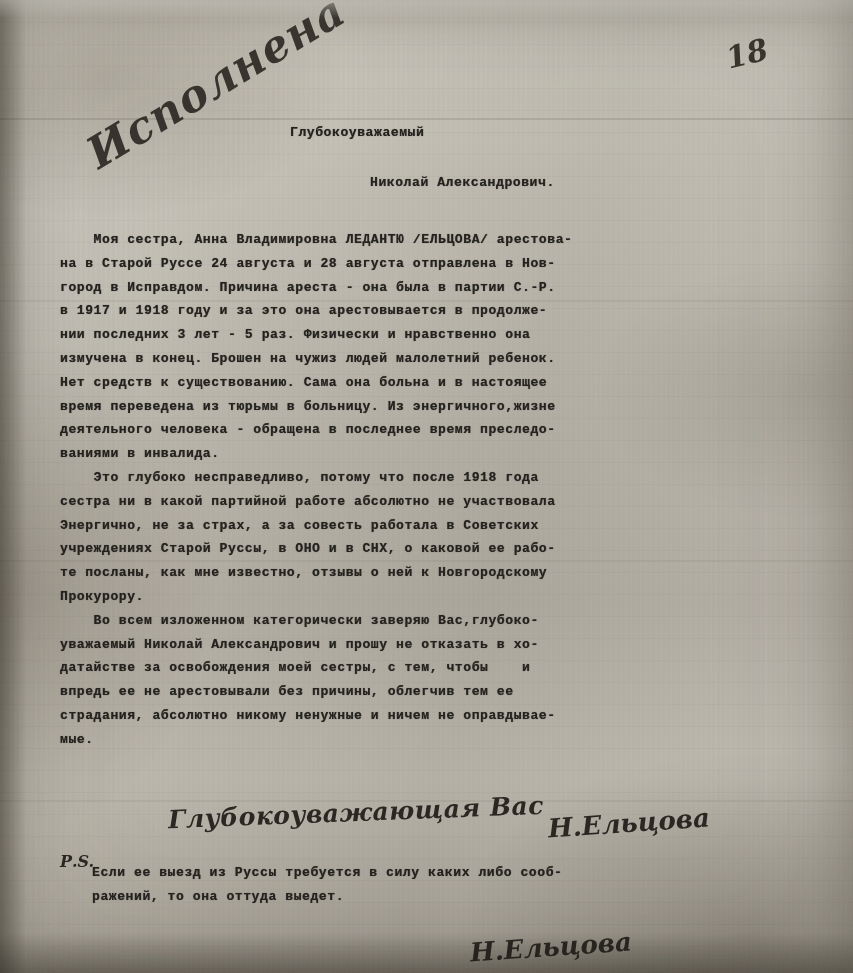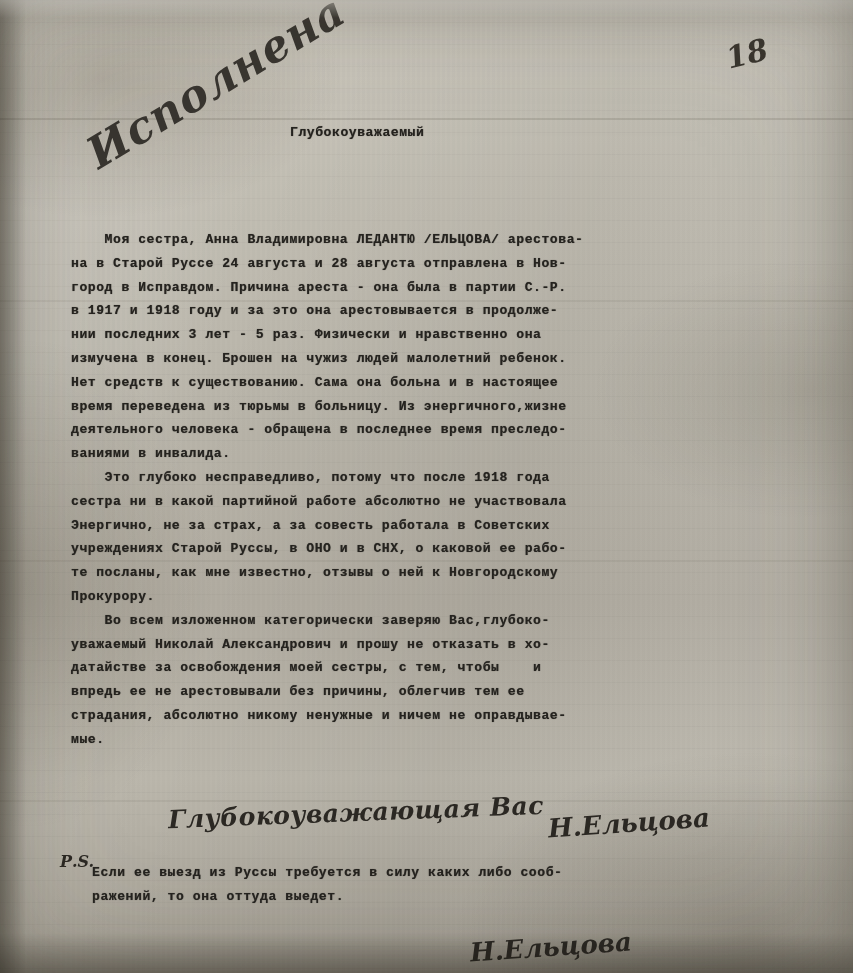--- a/index.html
+++ b/index.html
@@ -68,21 +68,21 @@
 
   #salutation1 {
     left: 290px;
     top: 121px;
   }
   #salutation2 {
     left: 370px;
     top: 171px;
   }
   #body-block {
-    left: 71px;
+    left: 60px;
     top: 228px;
   }
   #ps-block {
     left: 92px;
     top: 861px;
   }
   #ps-marker {
     left: 60px;
     top: 852px;
   }
@@ -172,20 +172,21 @@
   <div class="fold-line" style="top:300px; opacity:0.5;"></div>
   <div class="fold-line" style="top:560px; opacity:0.45;"></div>
   <div class="fold-line" style="top:800px; opacity:0.5;"></div>
 
   <div class="hand" id="page-number">18</div>
 
   <div class="hand" id="stamp-word">Исполнена</div>
 
   <div class="typed" id="salutation1">Глубокоуважаемый</div>
 
+  <div class="typed" id="salutation2">Николай Александрович.</div>
 
   <div class="typed" id="body-block">    Моя сестра, Анна Владимировна ЛЕДАНТЮ /ЕЛЬЦОВА/ арестова-
 на в Старой Руссе 24 августа и 28 августа отправлена в Нов-
 город в Исправдом. Причина ареста - она была в партии С.-Р.
 в 1917 и 1918 году и за это она арестовывается в продолже-
 нии последних 3 лет - 5 раз. Физически и нравственно она
 измучена в конец. Брошен на чужиз людей малолетний ребенок.
 Нет средств к существованию. Сама она больна и в настоящее
 время переведена из тюрьмы в больницу. Из энергичного,жизне
 деятельного человека - обращена в последнее время преследо-

